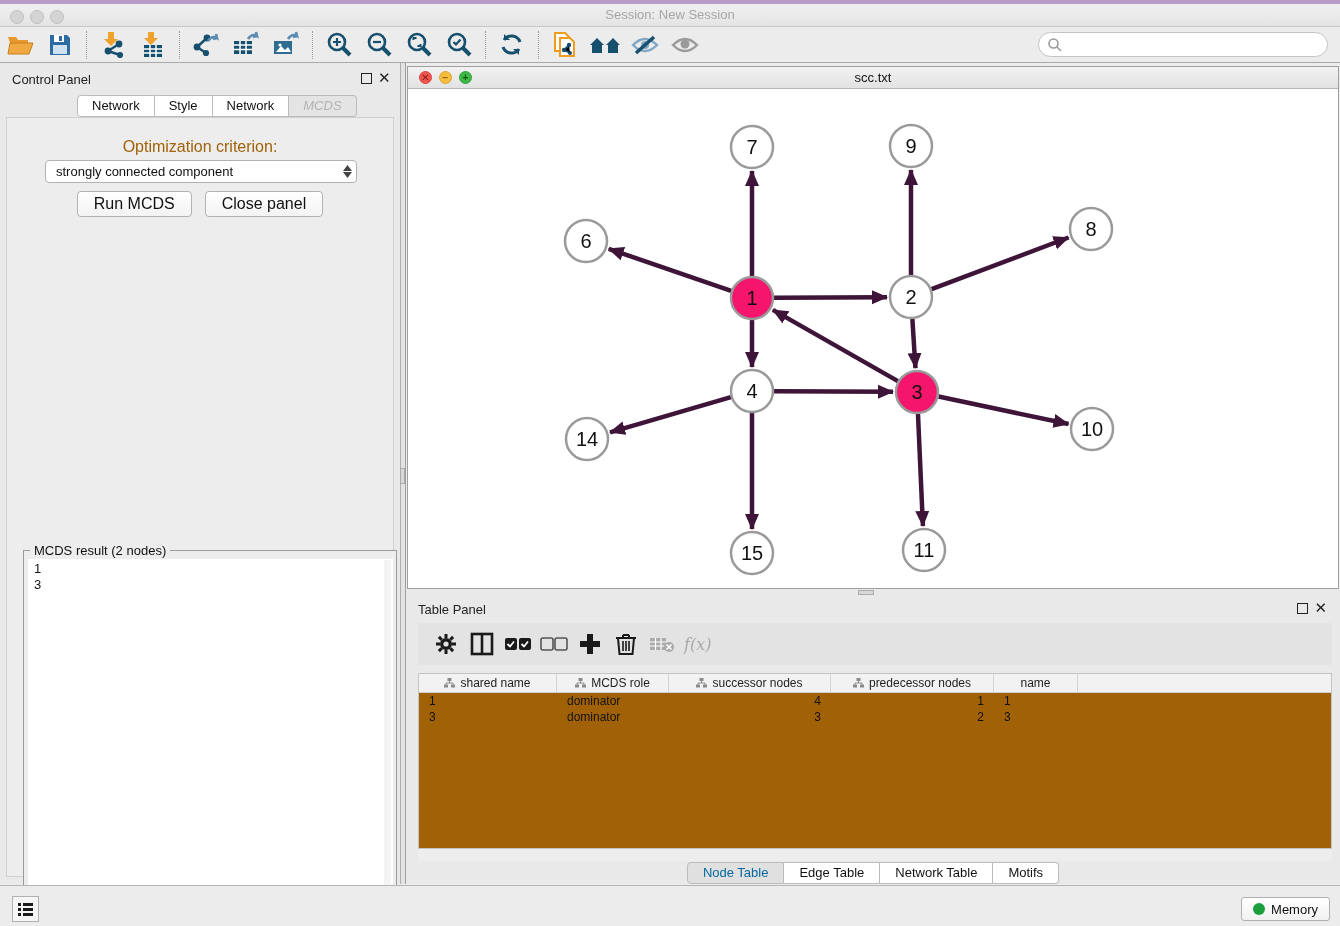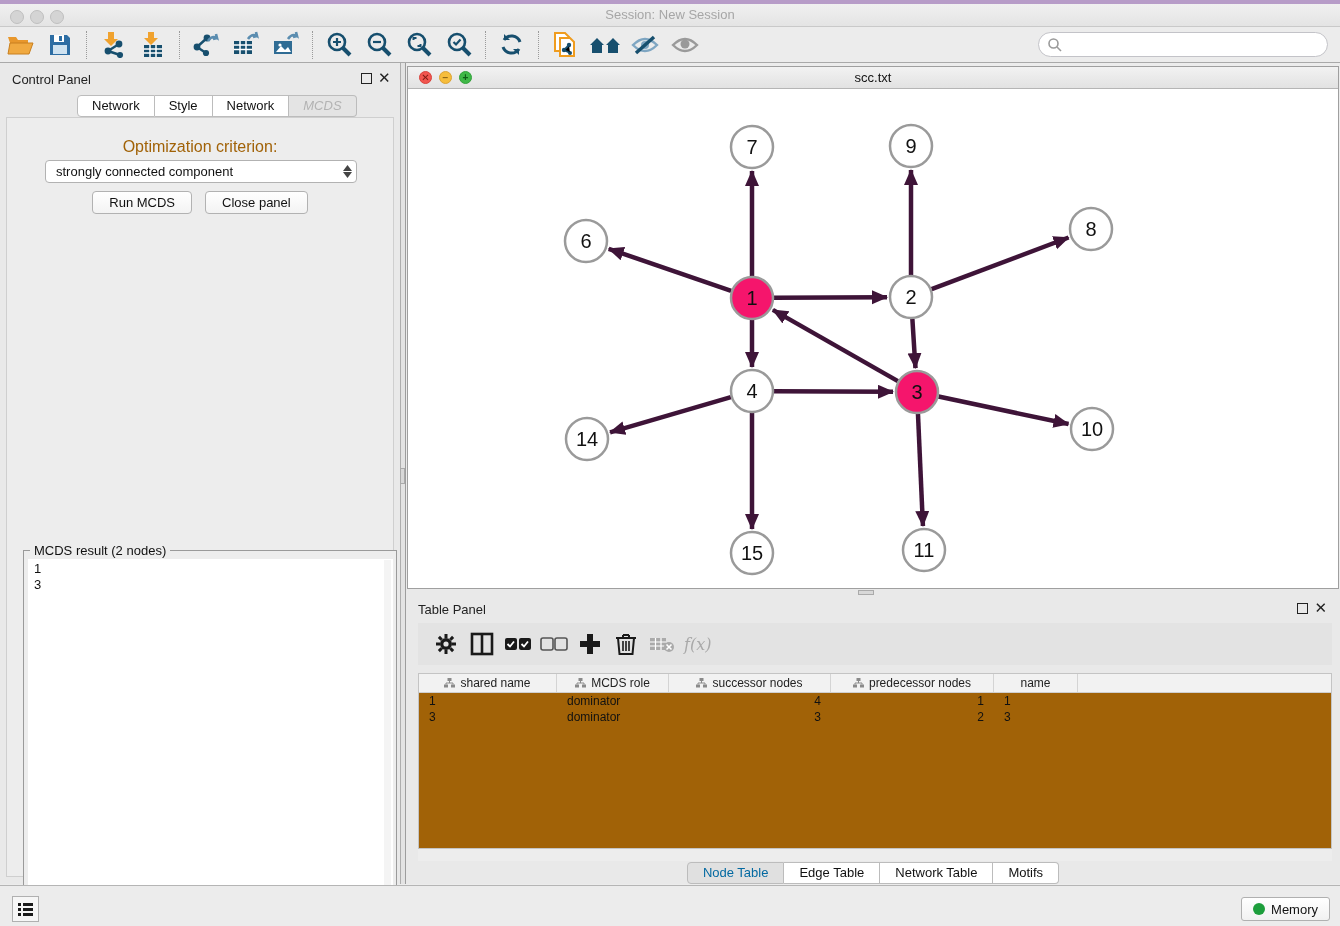--- a/index.html
+++ b/index.html
@@ -40,21 +40,21 @@
   .cp-tab.active { background:#e4e4e4; color:#b3b3b3; }
   #cp-body { position:absolute; left:6px; top:54px; width:388px; height:760px;
     background:#ededed; border:1px solid #cfcfcf; }
   #opt-label { position:absolute; left:0; top:20px; width:100%; text-align:center; font-size:16px; color:#a16207; }
   #criterion-select { position:absolute; left:38px; top:42px; width:312px; height:23px; background:#fff;
     border:1px solid #b2b2b2; border-radius:4px; display:flex; align-items:center; padding:0 4px 0 10px; }
   #criterion-value { flex:1; font-size:13px; color:#111; }
   .stepper { display:flex; flex-direction:column; align-items:center; gap:1px; }
   #cp-buttons { position:absolute; left:0; top:73px; width:100%; display:flex; justify-content:center; gap:13px; }
   .mac-btn { background:linear-gradient(#ffffff,#f3f3f3); border:1px solid #b2b2b2; border-radius:4px;
-    font-size:13px; padding:3px 16px; color:#111; }
+    font-size:16px; padding:3px 16px; color:#111; }
   #mcds-result { position:absolute; left:16px; top:432px; width:374px; height:376px;
     border:1px solid #9a9a9a; background:#ededed; }
   #mcds-result-title { position:absolute; left:6px; top:-8px; background:#ededed; padding:0 4px;
     font-size:13px; color:#111; }
   #mcds-result-area { position:absolute; left:4px; top:8px; width:365px; height:362px; background:#fff;
     font-size:13px; color:#111; padding:2px 0 0 6px; }
   .result-line { line-height:16px; }
   #mcds-scrollbar { position:absolute; right:5px; top:9px; width:7px; height:360px; background:#f4f4f4; }
 
   

